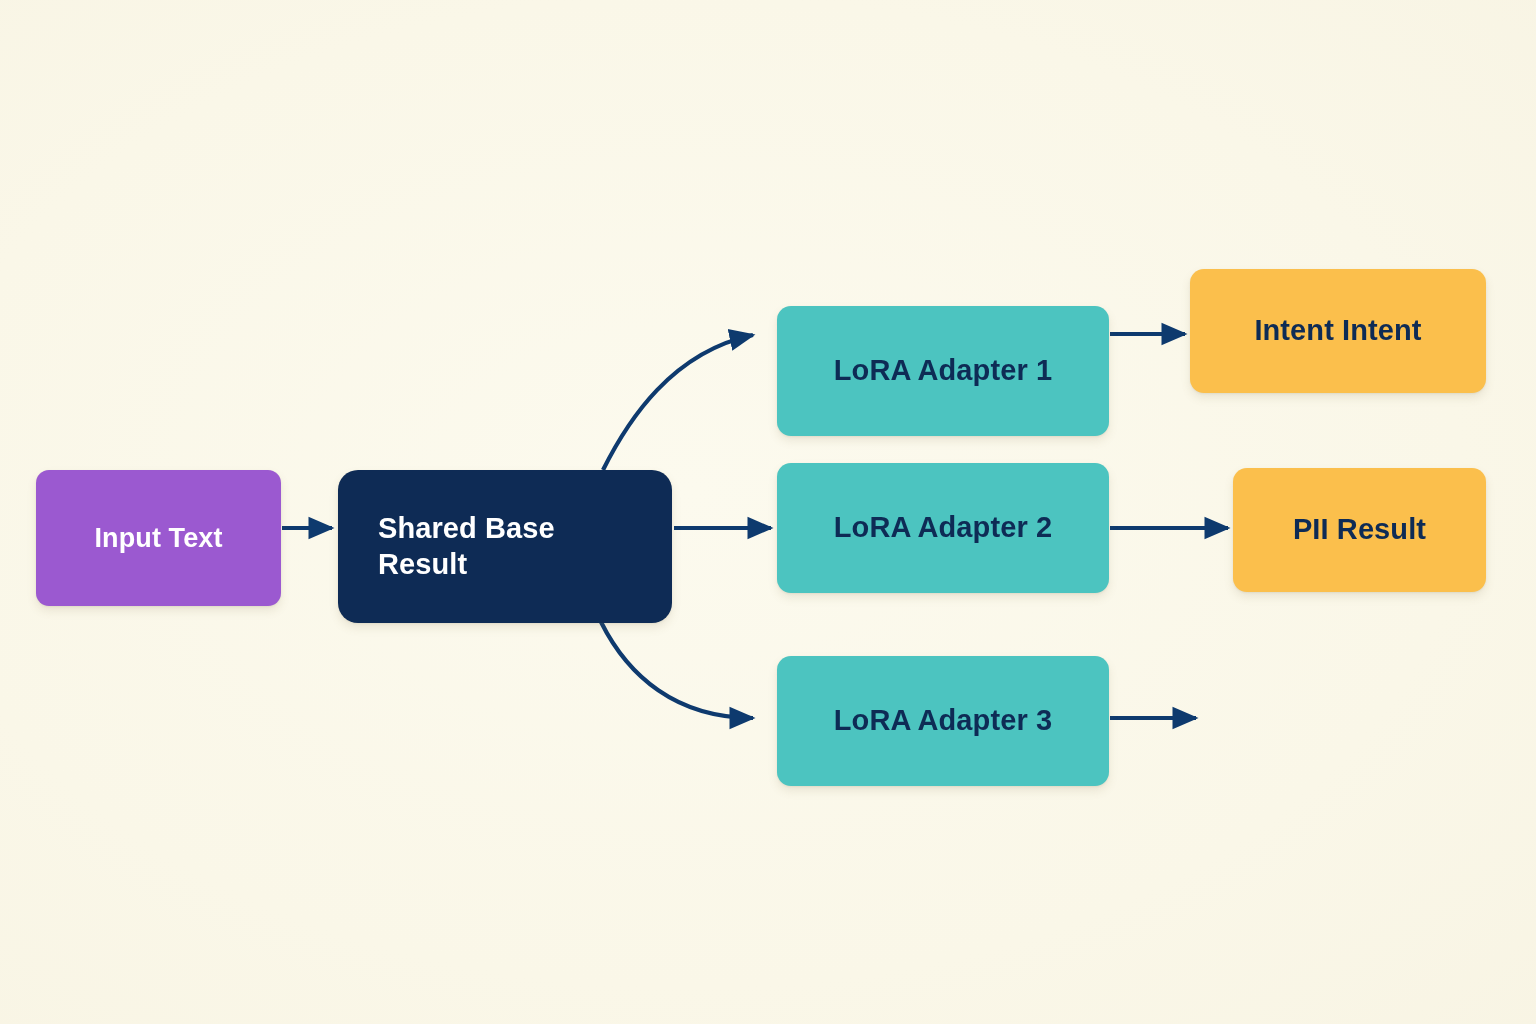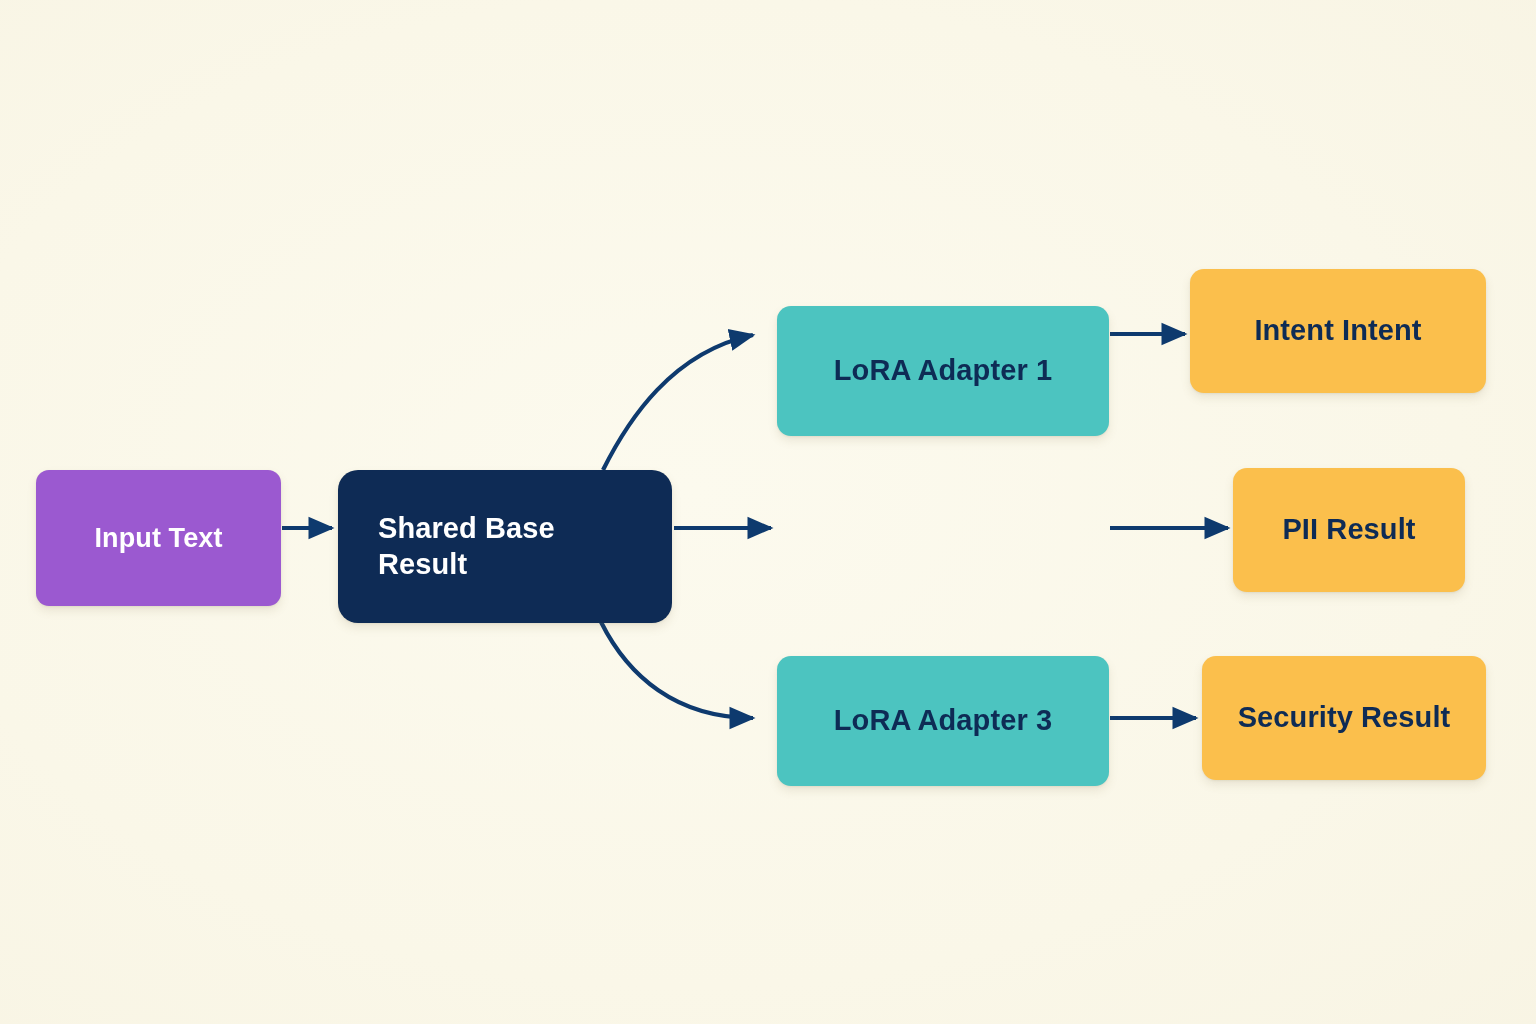--- a/index.html
+++ b/index.html
@@ -92,21 +92,21 @@
   .node--result {
     background: #FBBF4C;
     color: #0E2B55;
     justify-content: center;
     font-size: 29px;
     font-weight: 600;
     height: 124px;
   }
   .node--result .label { text-align: center; }
   .result-1 { left: 1190px; top: 269px; width: 296px; }
-  .result-2 { left: 1233px; top: 468px; width: 232px; }
+  .result-2 { left: 1233px; top: 468px; width: 253px; }
   .result-3 { left: 1202px; top: 656px; width: 284px; }
 </style>
 </head>
 <body>
 
 <div id="canvas">
 
   <svg id="edges" viewBox="0 0 1536 1024" width="1536" height="1024" xmlns="http://www.w3.org/2000/svg">
     <defs>
       <marker id="arrowhead" markerWidth="7" markerHeight="7" refX="5.6" refY="3" orient="auto" markerUnits="strokeWidth">
@@ -138,27 +138,27 @@
   <div class="node node--base">
     <span class="label">
       <span>Shared Base</span><br>
       <span>Result</span>
     </span>
   </div>
 
   <div class="node node--adapter adapter-1">
     <span class="label">LoRA Adapter 1</span>
   </div>
+  <div class="node node--adapter adapter-2">
+    <span class="label">LoRA Adapter 2</span>
+  </div>
   <div class="node node--adapter adapter-3">
     <span class="label">LoRA Adapter 3</span>
   </div>
 
   <div class="node node--result result-1">
     <span class="label">Intent Intent</span>
   </div>
   <div class="node node--result result-2">
     <span class="label">PII Result</span>
   </div>
-  <div class="node node--result result-3">
-    <span class="label">Security Result</span>
-  </div>
 
 </div>
 
 </body></html>

